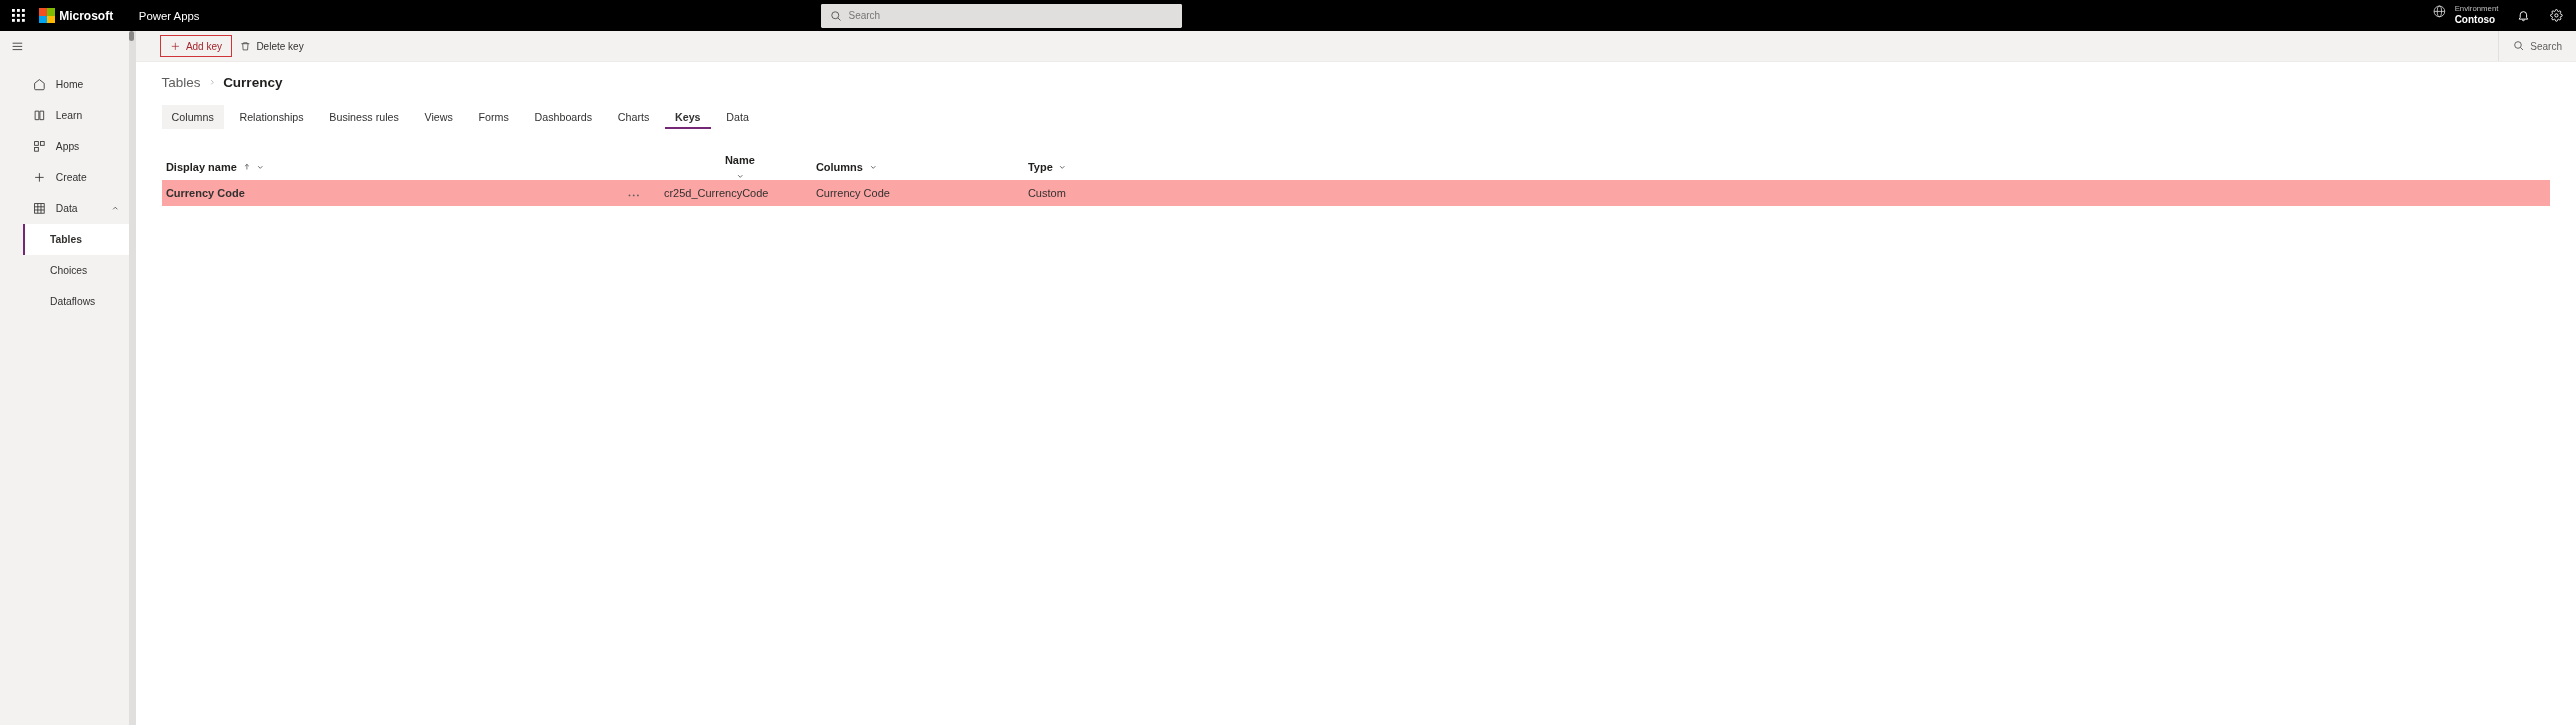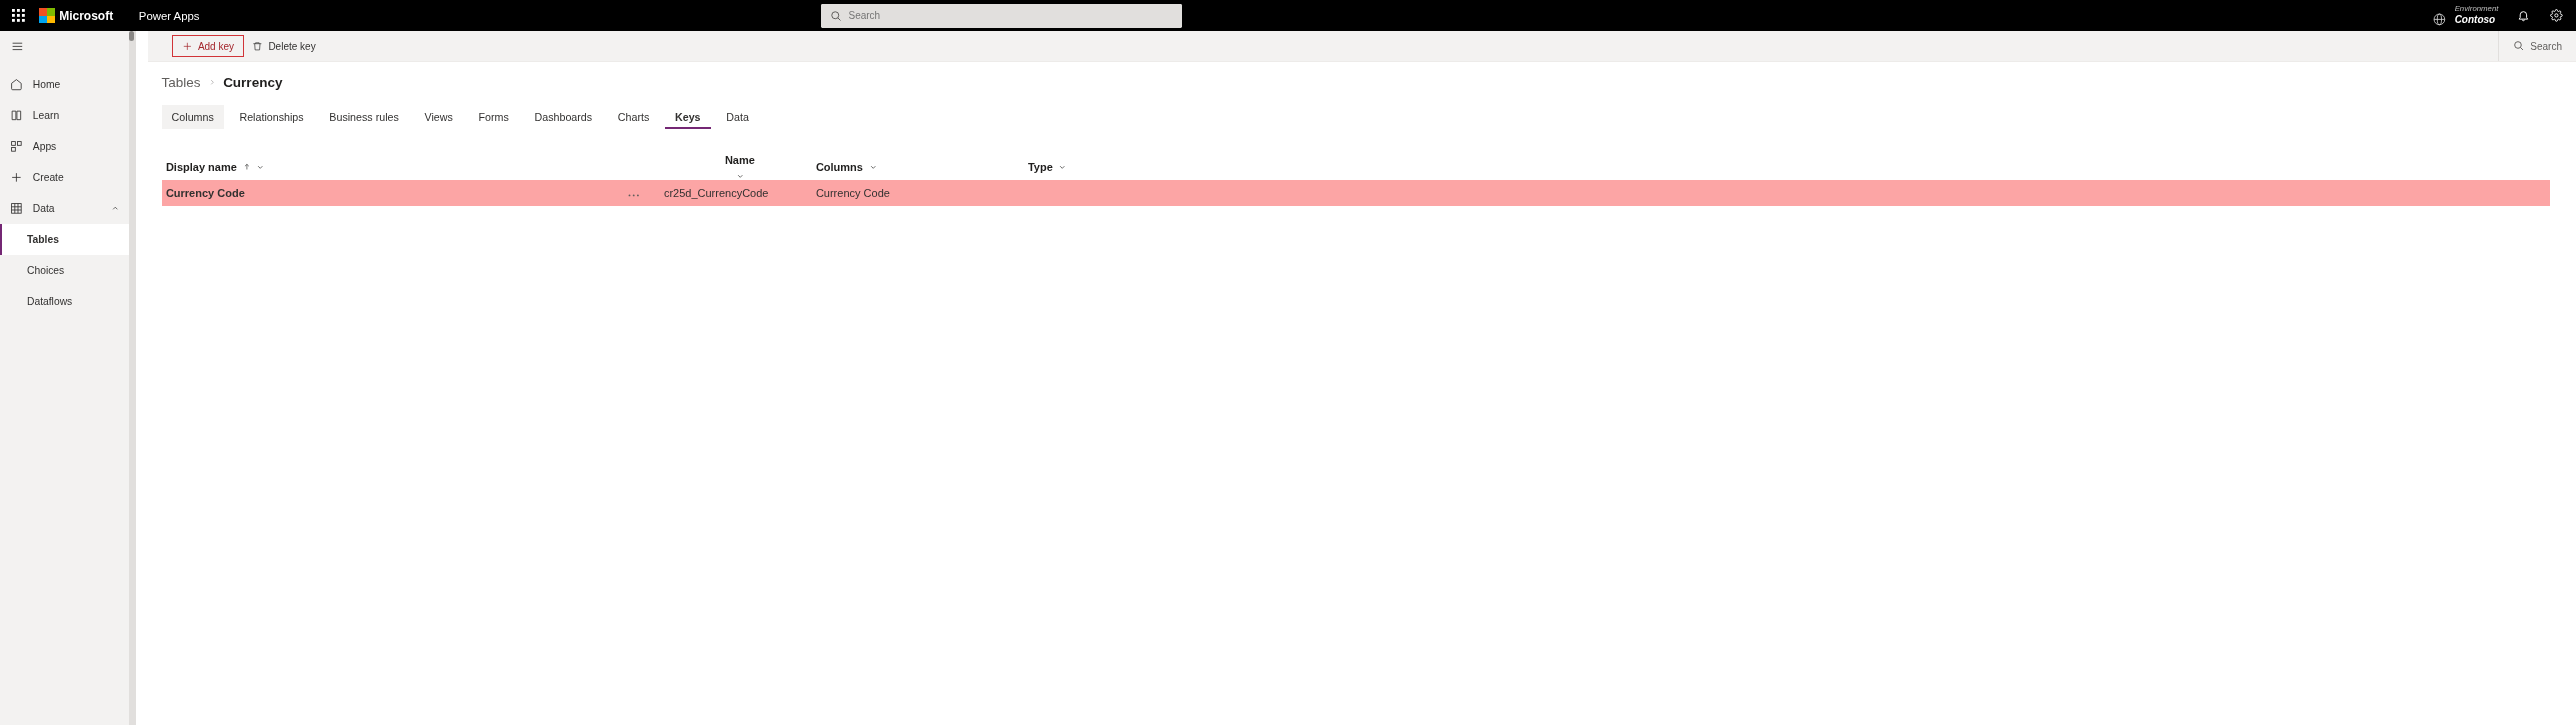--- a/index.html
+++ b/index.html
@@ -42,22 +42,22 @@
       border-radius: 1.4px;
     }
     .header-search input {
       border: none; background: transparent; outline: none;
       font-size: 10px; width: 100%; color: #605e5c; margin-left: 7px;
     }
     .header-right {
       display: flex; align-items: center; gap: 1.4px; margin-left: auto;
     }
     .env-block {
-      display: flex; align-items: flex-end;
-      padding: 2.8px 8.5px; color: #e1e1e1; cursor:pointer;font-style:italic;
+      display: flex; align-items: flex-start;
+      padding: 2.8px 8.5px; color: #e1e1e1; cursor:pointer;
     }
     .env-text { line-height:1.15; }
     .env-label { font-size: 7.8px; color:#bfbfbf; }
     .env-name { font-size: 10px; font-weight:600; color:#fff; }
     .hdr-icon-btn {
       width:31px; height:31px; display:flex; align-items:center; justify-content:center; cursor:pointer;
     }
 
     
     .app-body { display:flex; }
@@ -69,37 +69,37 @@
     }
     .mini-scroll {
       position:absolute; right:0; top:0; width:6.4px; background:#e1dfdd; height: calc(100vh - 31px);
     }
     .mini-scroll-thumb {
       position:absolute; top:0; left:0.7px; width:5px; height:10px; background:#8a8886; border-radius:2.8px;
     }
     .hamburger-row {
       display:flex; align-items:center; height:31px; padding-left: 11.4px; cursor:pointer;
     }
-    .nav-section { margin-top: 7px; }
+    .nav-section { margin-top: 7px; margin-left: 23px; }
     .nav-item {
       display:flex; align-items:center; height:31px;
       padding-left: 10px; gap: 10px; color:#323130; cursor:pointer;
       font-size: 10.3px;
     }
     .nav-item.active { background:#fff; font-weight:600; border-left: 2.1px solid #742774; padding-left:7.8px;}
     .nav-item .spacer-icon { width:12.8px; display:flex; align-items:center; }
     .nav-item .chev { margin-left:auto; margin-right:15.6px; }
     .sub-item { padding-left: 27px; }
     .sub-item.active { background:#fff; font-weight:600; border-left:2.1px solid #742774; padding-left:25px; }
 
     
     .main { flex: 1; display:flex; flex-direction:column; background:#fff; }
     .command-bar {
       height:31px; background:#f3f2f1;
-      display:flex; align-items:center; padding-left:24px; border-bottom:0.7px solid #edebe9;margin-left:12px;
+      display:flex; align-items:center; padding-left:24px; border-bottom:0.7px solid #edebe9;
     }
     .cmd-btn {
       display:flex; align-items:center; gap:5.7px; padding:4.3px 8.5px;
       font-size:10px; color:#323130; cursor:pointer;
     }
     .cmd-btn.highlighted { border: 1.4px solid #d13438; color: #a4262c;}
     .cmd-right-search {
       margin-left:auto; display:flex; align-items:center; gap:5.7px;
       border-left:0.7px solid #e1dfdd; height:100%; padding: 0 14px; color:#605e5c; font-size:10px;
     }
@@ -372,19 +372,20 @@
             <div class="td td-display col-display">Currency Code</div>
             <div class="td col-menu more-dots">
               <svg width="11.4" height="2.8" viewBox="0 0 24 6" fill="#605e5c">
                   <circle cx="3" cy="3" r="2"></circle>
                   <circle cx="12" cy="3" r="2"></circle>
                   <circle cx="21" cy="3" r="2"></circle>
                 </svg>
             </div>
             <div class="td col-name">cr25d_CurrencyCode</div>
             <div class="td col-columns">Currency Code</div>
+            <div class="td col-type">Custom</div>
           </div>
         </div>
       </div>
     </div>
   </div>
 </div>
 
 
 </body></html>

